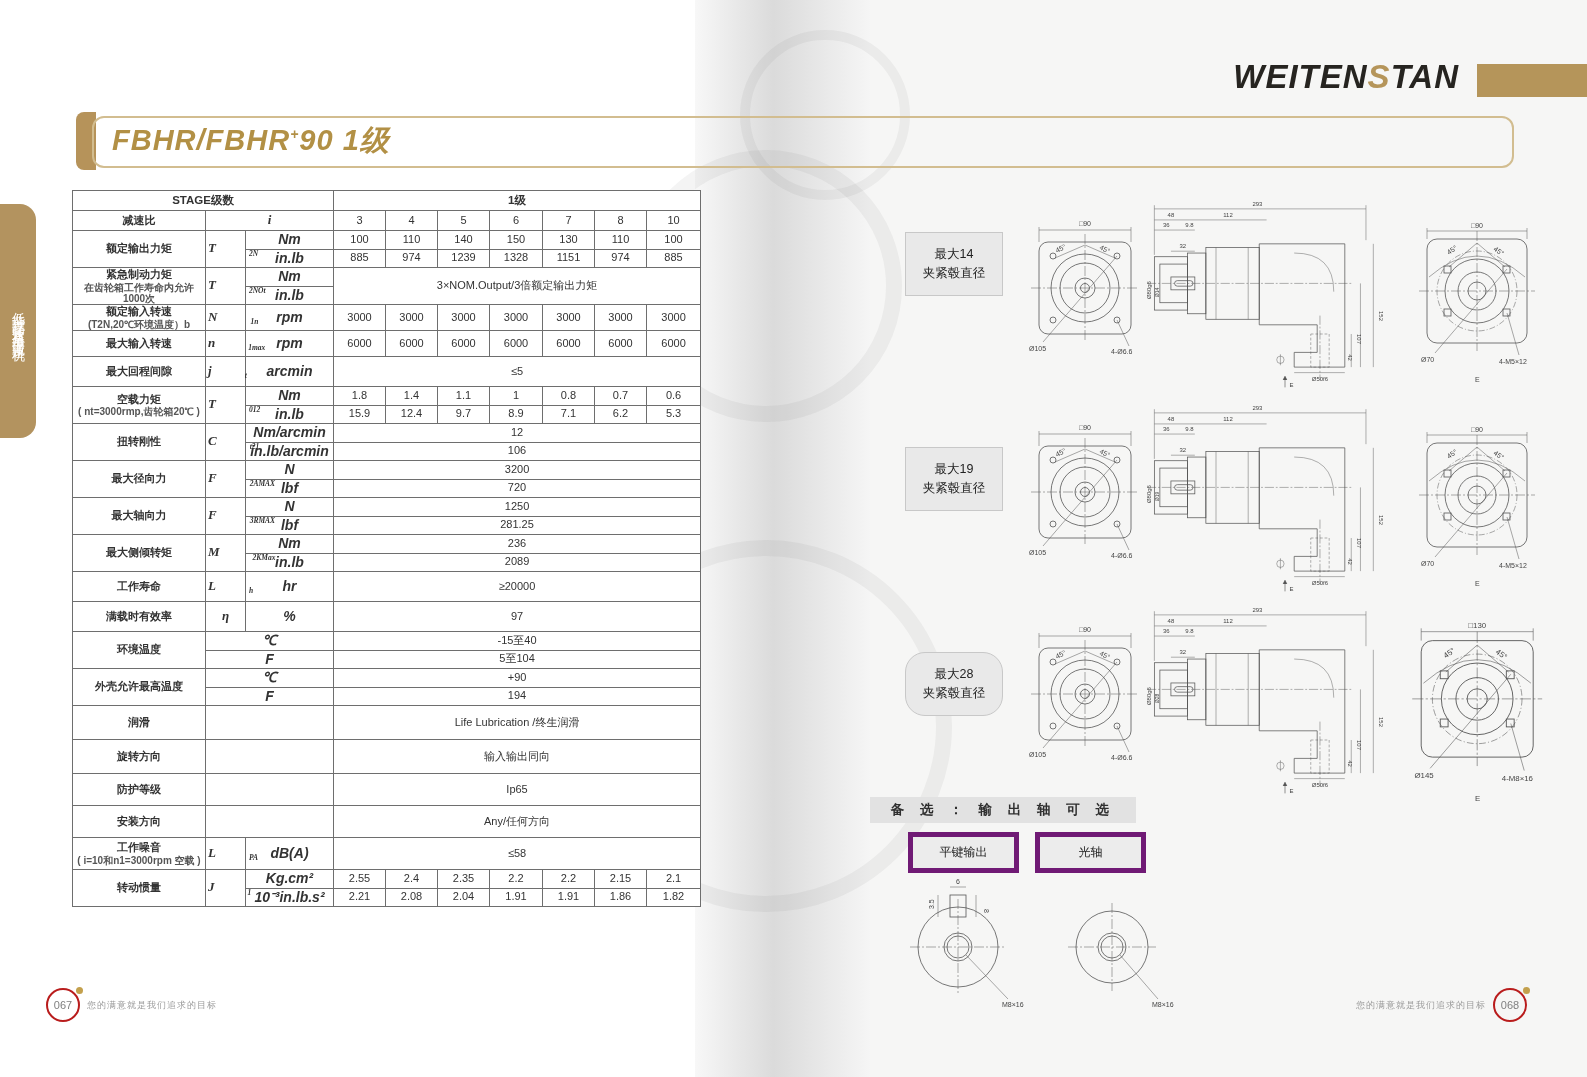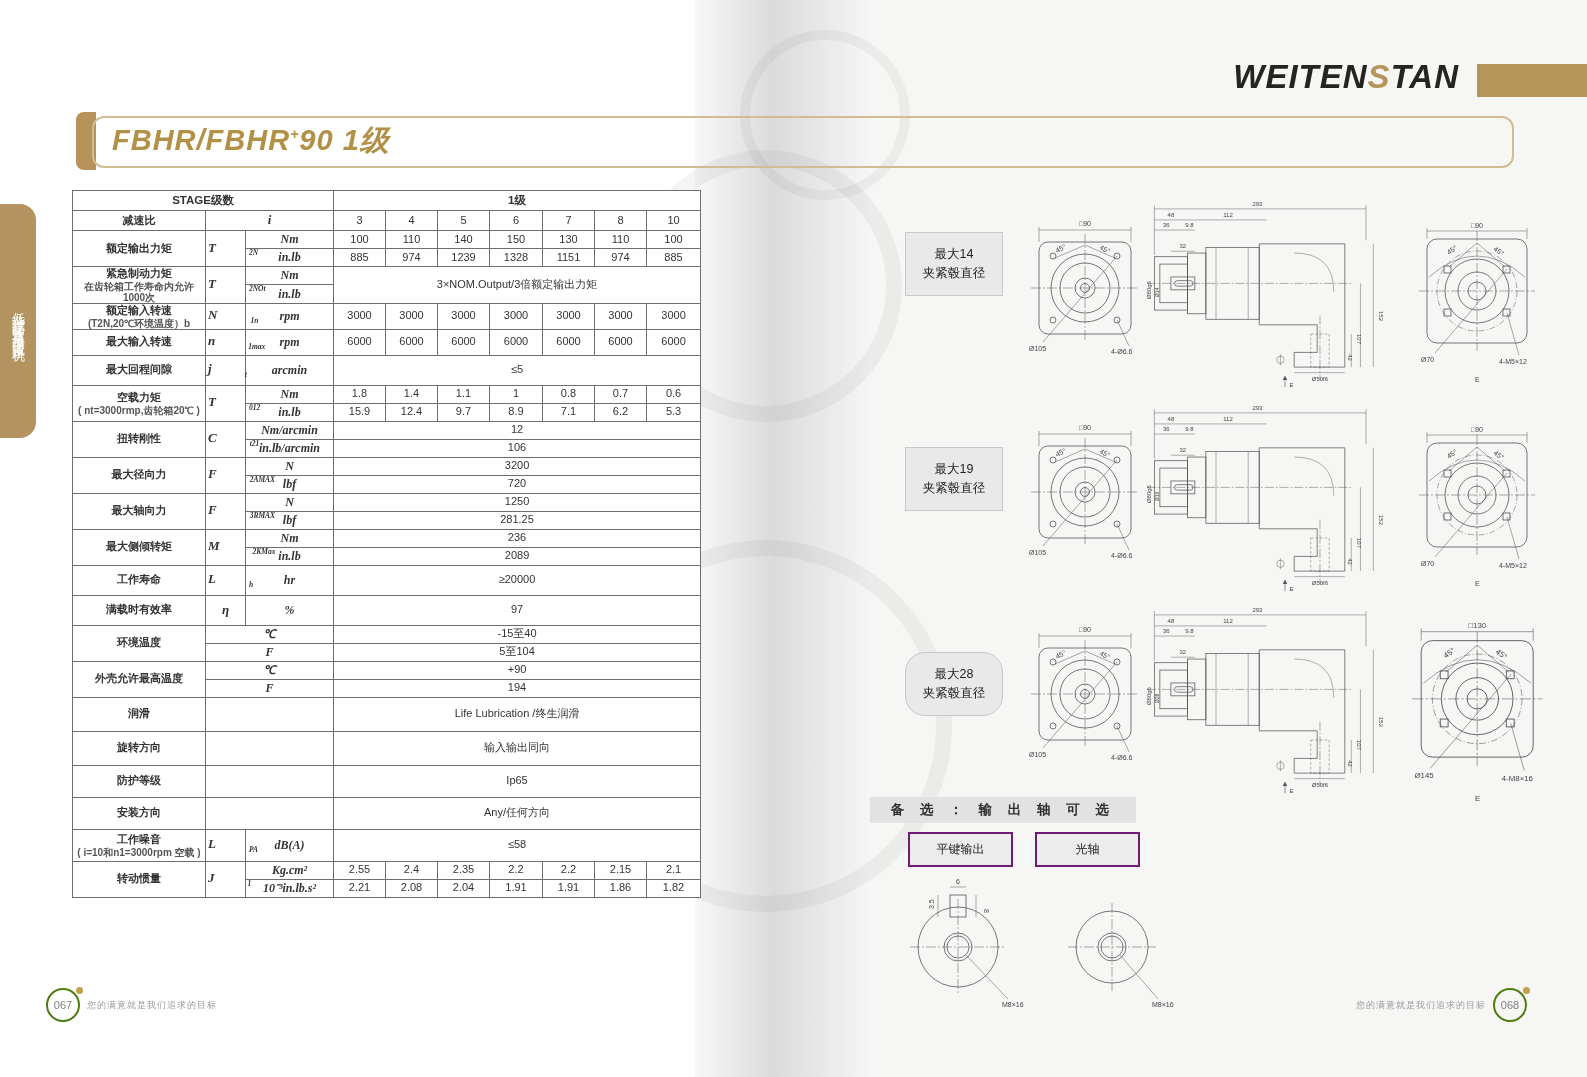--- a/index.html
+++ b/index.html
@@ -35,45 +35,45 @@
 
   
   table.spec{position:absolute;left:72px;top:190px;width:628px;border-collapse:collapse;
              font-size:11px;table-layout:fixed;background:#fff;}
   table.spec td{border:1px solid #6e6e6e;text-align:center;padding:0 2px;background:#fff;line-height:1.25;}
   td.hdr{font-weight:bold;font-size:11.5px;}
   td.lbl{font-size:11px;font-weight:bold;}
   td.lbl .note{font-size:10px;color:#555;display:block;line-height:1.1;}
   td.sym{font-family:"Liberation Serif",serif;font-style:italic;font-weight:bold;font-size:13px;}
   td.sym sub{font-size:7.5px;margin-left:33px;}
-  td.unit{font-family:Liberation Serif, serif;font-style:italic;font-weight:bold;font-size:12px;}
+  td.unit{font-family:Liberation Sans, sans-serif;font-style:italic;font-weight:bold;font-size:14px;}
   td.val{font-size:11px;}
   td.sh{background:#dcdcdc;}
   td.merged{font-size:11px;}
 
   
   .dlabel{position:absolute;left:905px;width:96px;height:62px;background:#e9e9e9;border:1px solid #c8c8c8;
           display:flex;flex-direction:column;align-items:center;justify-content:center;font-size:12.5px;color:#222;line-height:1.5;}
   .drow{position:absolute;left:1012px;width:575px;height:205px;}
 
   
   .opt-header{position:absolute;left:870px;top:797px;width:266px;height:26px;background:#e2e2e2;
               display:flex;align-items:center;justify-content:center;font-size:13.5px;font-weight:bold;
               letter-spacing:6px;color:#2f2f2f;}
-  .opt-box{position:absolute;top:832px;width:101px;height:31px;background:#ececec;border:2px solid #701a75;
+  .opt-box{position:absolute;top:832px;width:101px;height:31px;background:#ececec;border:5px solid #701a75;
            display:flex;align-items:center;justify-content:center;font-size:12px;color:#222;}
   .opt1{left:908px;} .opt2{left:1035px;}
 
   
   #shaft-views{position:absolute;left:880px;top:875px;width:320px;height:145px;}
 
   
   .footer{position:absolute;top:988px;display:flex;align-items:center;gap:7px;}
   .footer-left{left:46px;} .footer-right{right:60px;}
-  .page-circle{width:30px;height:30px;border:2px solid #4d7c0f;border-radius:50%;display:flex;
+  .page-circle{width:30px;height:30px;border:2px solid #b91c1c;border-radius:50%;display:flex;
                align-items:center;justify-content:center;font-size:11px;color:#808080;position:relative;flex:0 0 auto;}
   .page-circle .dot{position:absolute;top:-3px;right:-5px;width:7px;height:7px;background:#c3a04c;border-radius:50%;}
   .slogan{font-size:9px;color:#9b9b9b;letter-spacing:1px;white-space:nowrap;}
 
   svg text{font-family:"Liberation Sans",sans-serif;}
 </style>
 </head>
 <body>
 
 <div class="fold"></div>

